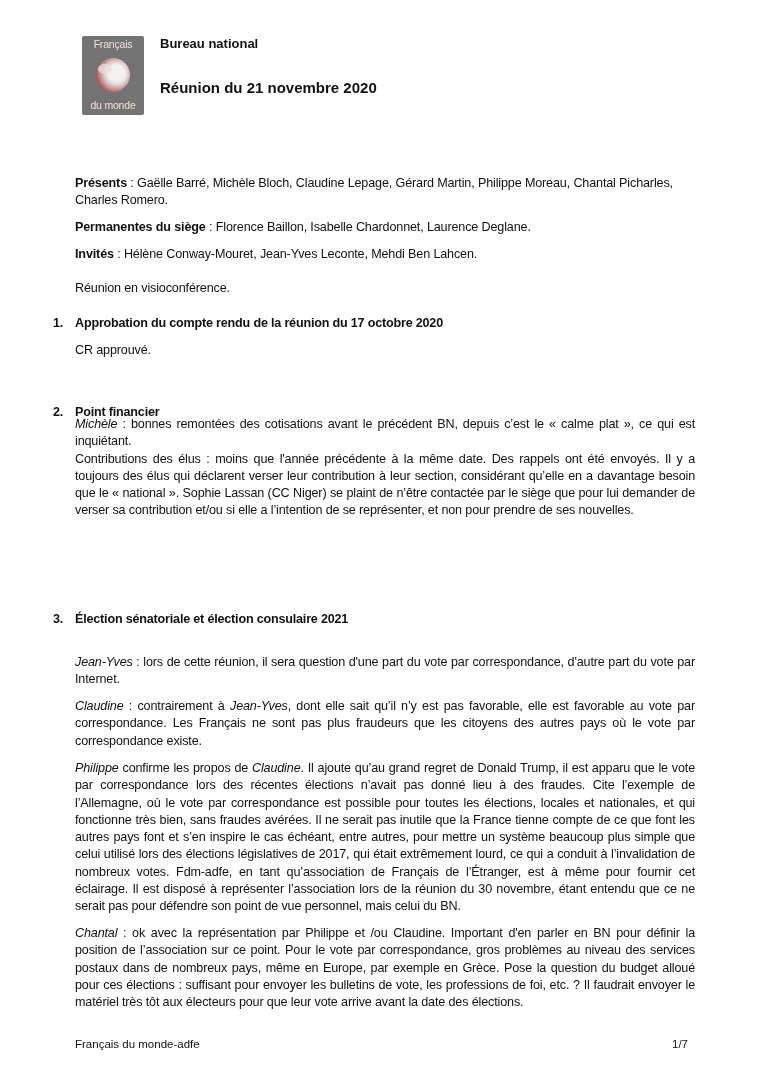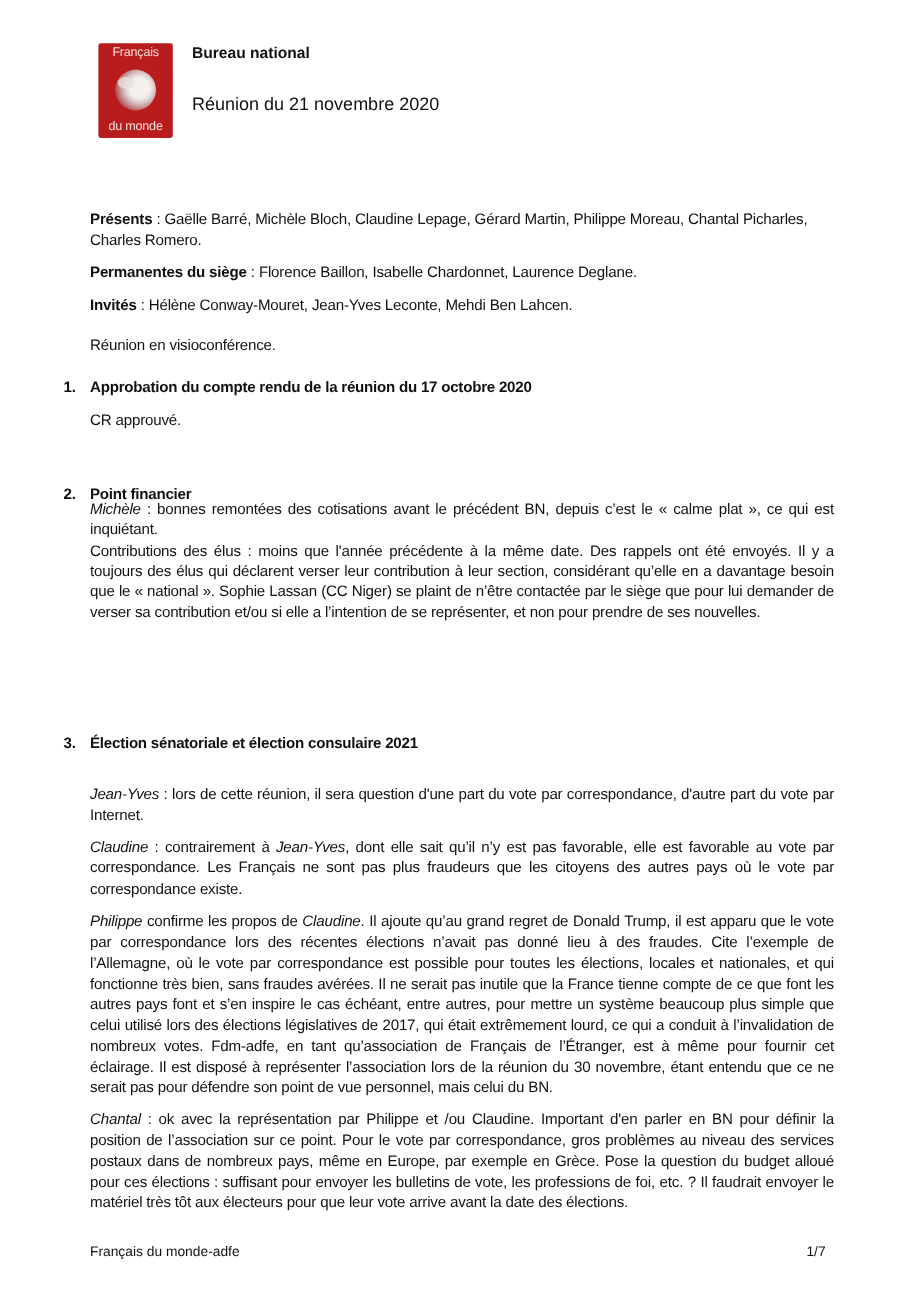--- a/index.html
+++ b/index.html
@@ -4,39 +4,39 @@
   <style>
     html, body { margin: 0; padding: 0; background: #ffffff; }
     body {
       width: 768px; height: 1087px; position: relative; overflow: hidden;
       font-family: "Liberation Sans", "DejaVu Sans", sans-serif;
       color: #111111;
     }
     .page { position: absolute; left: 0; top: 0; width: 768px; height: 1087px; }
     .logo {
       position: absolute; left: 82px; top: 36px; width: 62px; height: 79px;
-      background: #b91c1c; border-radius: 2px;
+      background: #737373; border-radius: 2px;
       display: flex; flex-direction: column; align-items: center; justify-content: space-between;
       padding: 3px 0 4px 0; box-sizing: border-box;
     }
     .logo .lt { color: #f3dede; font-size: 10.5px; line-height: 11px; letter-spacing: -0.2px; }
     .logo .globe {
       width: 34px; height: 34px; border-radius: 50%;
       background: radial-gradient(circle at 60% 45%, #f4f0ee 0 30%, #d9c9c9 45%, #b04a4a 75%, #7d1616 100%);
       position: relative;
     }
     .logo .globe::after {
       content: ""; position: absolute; left: 2px; top: 6px; width: 14px; height: 10px;
       border-radius: 50%; background: #e9dede; opacity: 0.8;
     }
     .hdr-title {
       position: absolute; left: 160px; top: 36px; font-weight: bold; font-size: 13px;
     }
     .hdr-sub {
-      position: absolute; left: 160px; top: 79px; font-weight: normal; font-size: 15px;
+      position: absolute; left: 160px; top: 79px; font-weight: bold; font-size: 15px;
     }
     .txt { font-size: 12.6px; line-height: 17.3px; text-align: justify; letter-spacing: -0.15px; }
     .blk { position: absolute; left: 75px; width: 620px; }
     .b { font-weight: bold; }
     .i { font-style: italic; }
     .sec {
       position: absolute; left: 53px; width: 640px; font-weight: bold; font-size: 12.6px;
       letter-spacing: -0.2px;
     }
     .sec .num { display: inline-block; width: 22px; }

